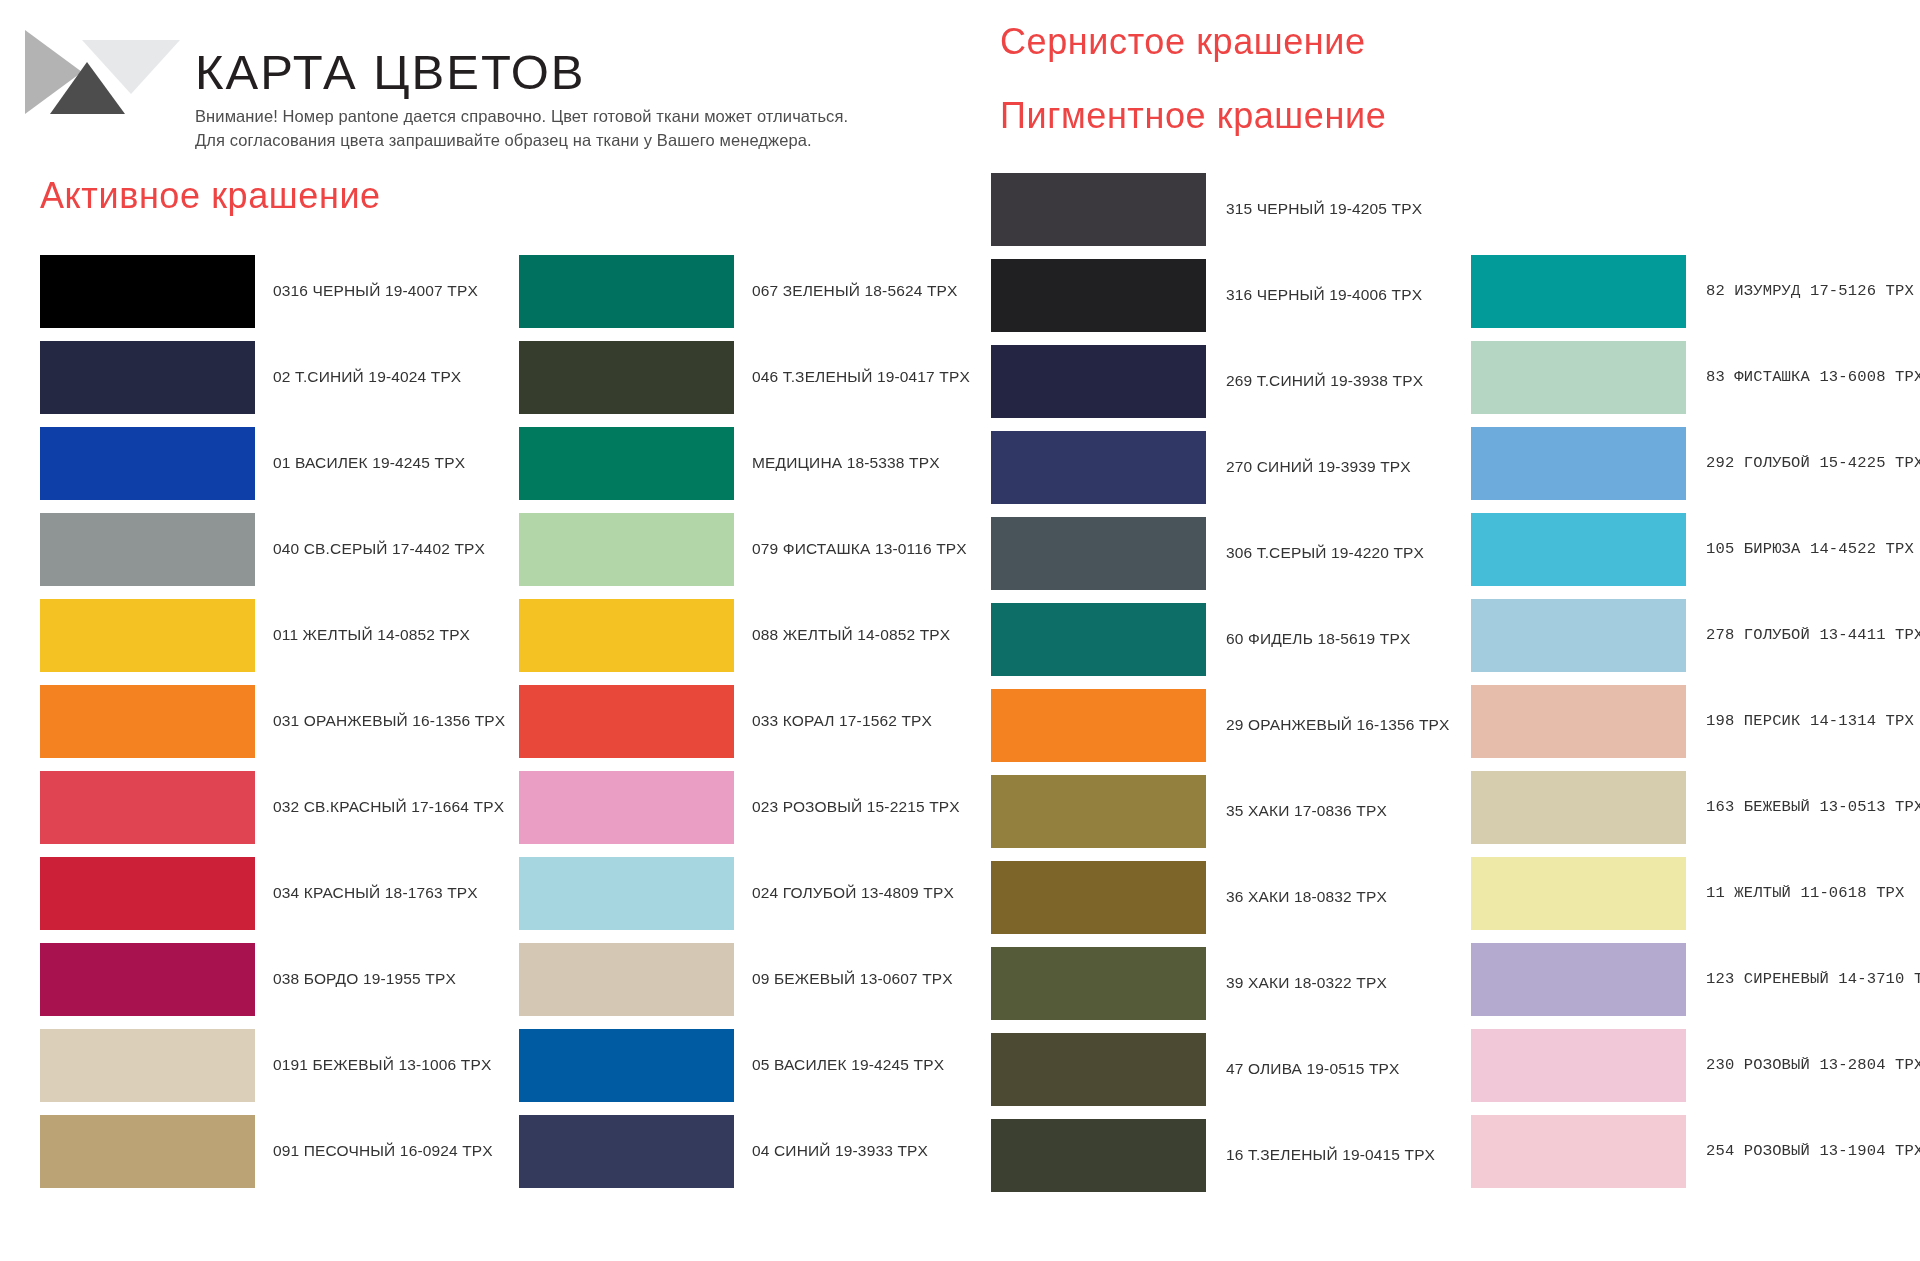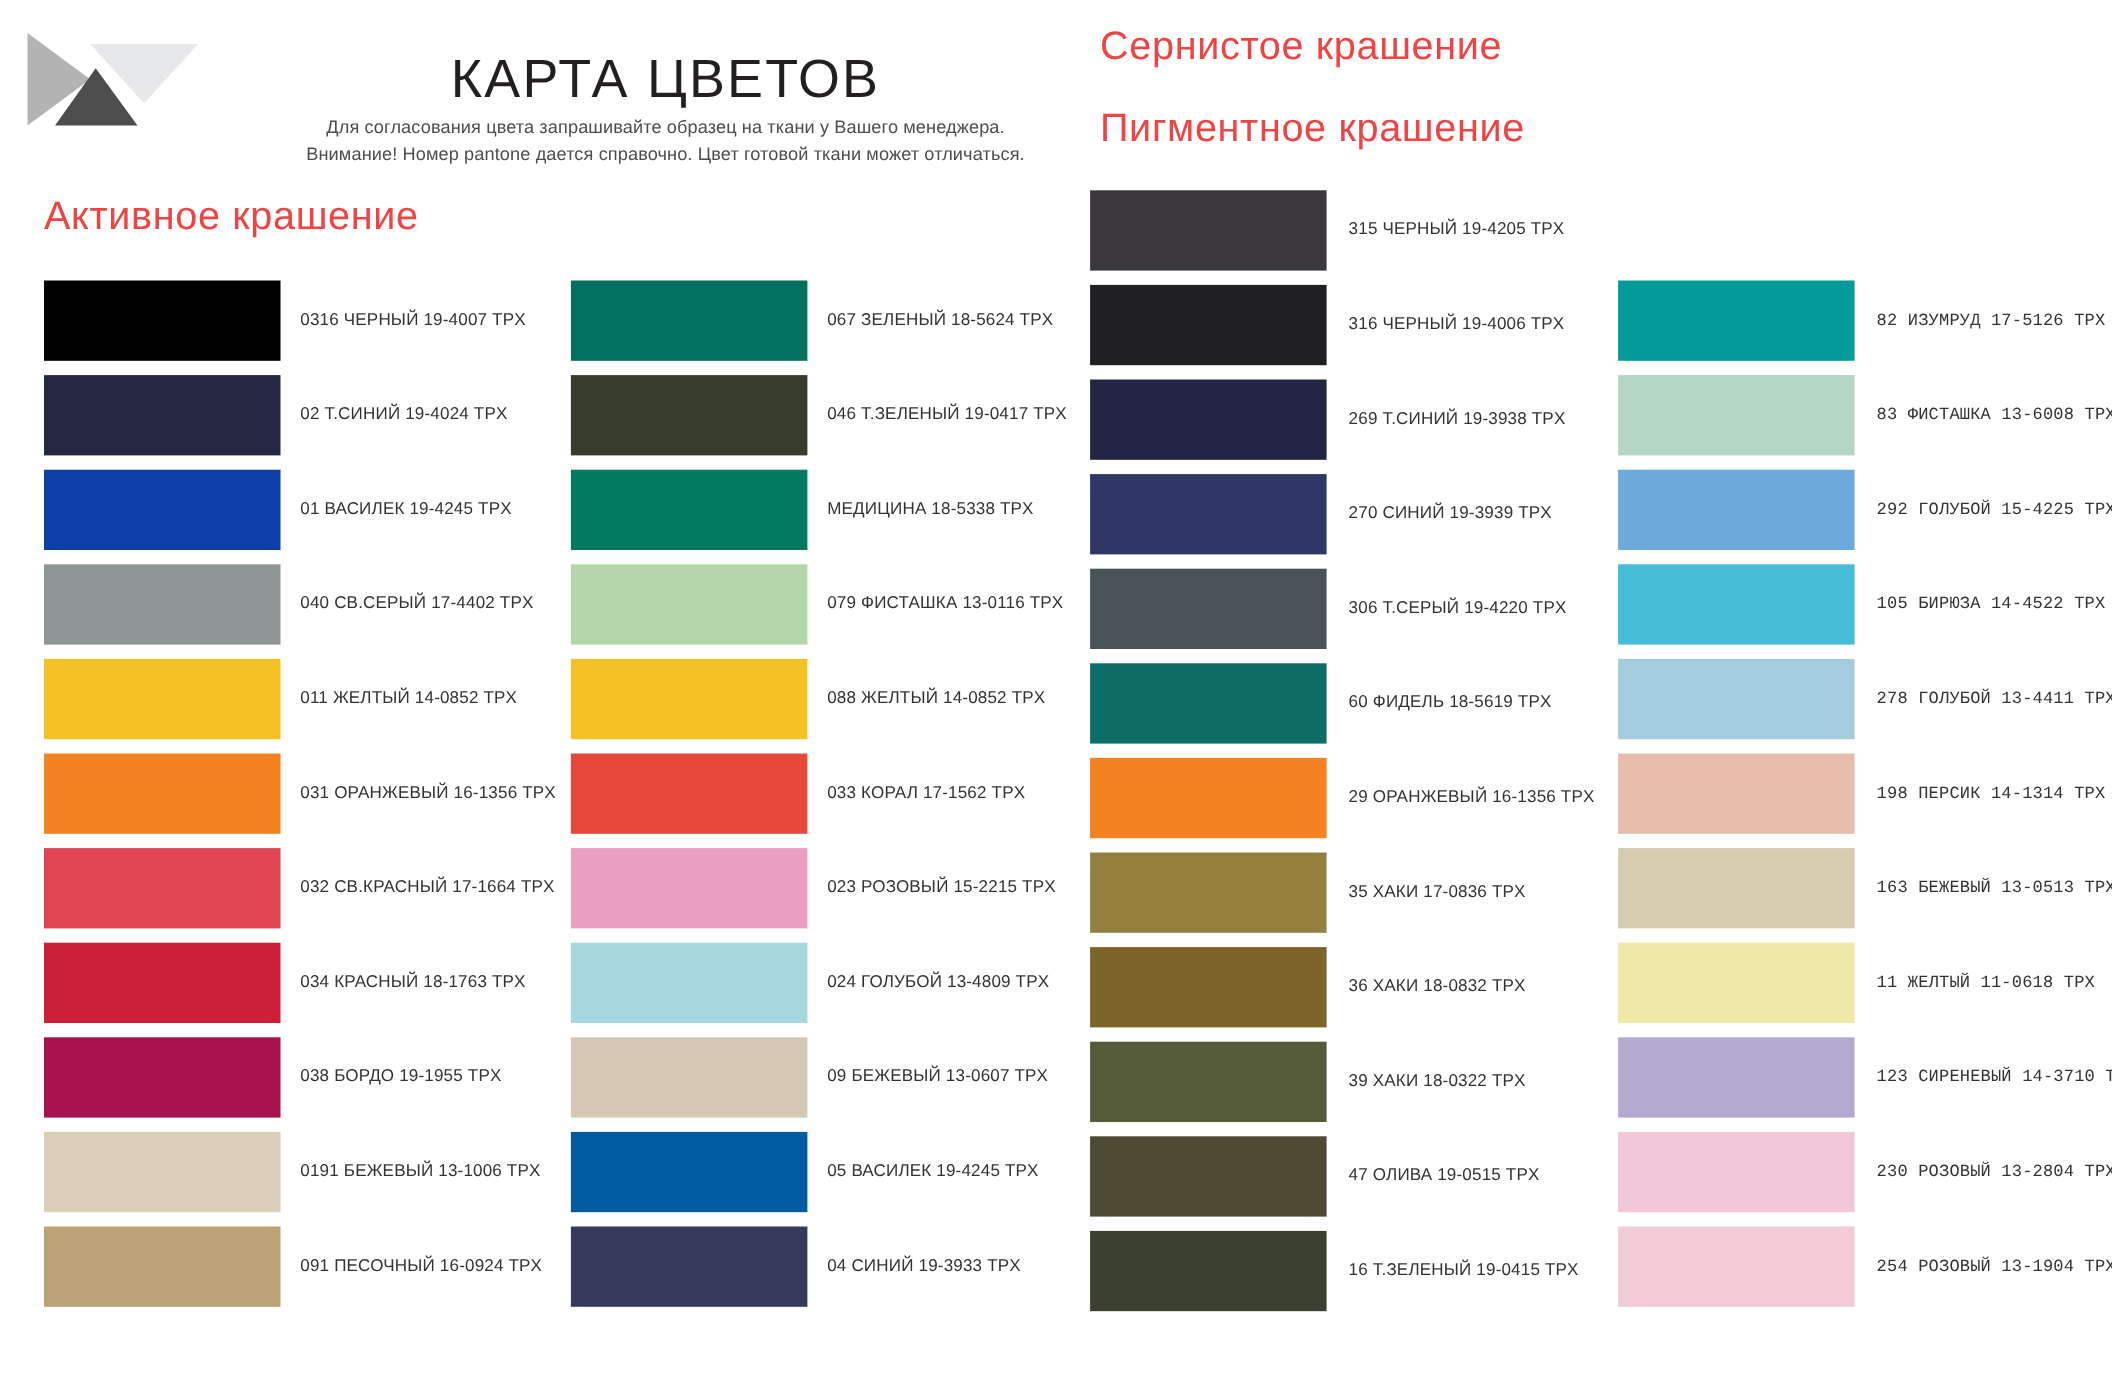--- a/index.html
+++ b/index.html
@@ -21,24 +21,23 @@
     position: absolute;
     left: 20px;
     top: 22px;
     width: 160px;
     height: 100px;
   }
 
   
   #header-block {
     position: absolute;
-    left: 205px;
+    left: 195px;
     top: 48px;
     width: 800px;
-    text-align: center;
   }
   #main-title {
     font-size: 49px;
     letter-spacing: 2px;
     font-weight: 400;
     color: #231f20;
     line-height: 1;
     margin: 0 0 8px 0;
     font-family: "Liberation Sans", sans-serif;
   }
@@ -101,22 +100,22 @@
 <body>
 
 <svg id="logo-mark" viewBox="0 0 160 100" xmlns="http://www.w3.org/2000/svg">
   <polygon points="5,8 5,92 62,50" fill="#b3b3b3"></polygon>
   <polygon points="62,18 160,18 111,72" fill="#e6e8ea"></polygon>
   <polygon points="30,92 105,92 67,40" fill="#4d4d4d"></polygon>
 </svg>
 
 <div id="header-block">
   <h1 id="main-title">КАРТА ЦВЕТОВ</h1>
+  <div class="subtitle-line">Внимание! Номер pantone дается справочно. Цвет готовой ткани может отличаться.</div>
   <div class="subtitle-line">Для согласования цвета запрашивайте образец на ткани у Вашего менеджера.</div>
-  <div class="subtitle-line">Внимание! Номер pantone дается справочно. Цвет готовой ткани может отличаться.</div>
 </div>
 
 <div class="section-heading" id="heading-active">Активное крашение</div>
 <div class="section-heading" id="heading-sulfur">Сернистое крашение</div>
 <div class="section-heading" id="heading-pigment">Пигментное крашение</div>
 
 <div class="swatch-col" id="col-1">
     <div class="swatch-row">
       <div class="swatch-chip" style="background: rgb(0, 0, 0);"></div>
       <div class="swatch-label">0316 ЧЕРНЫЙ 19-4007 TPX</div>

